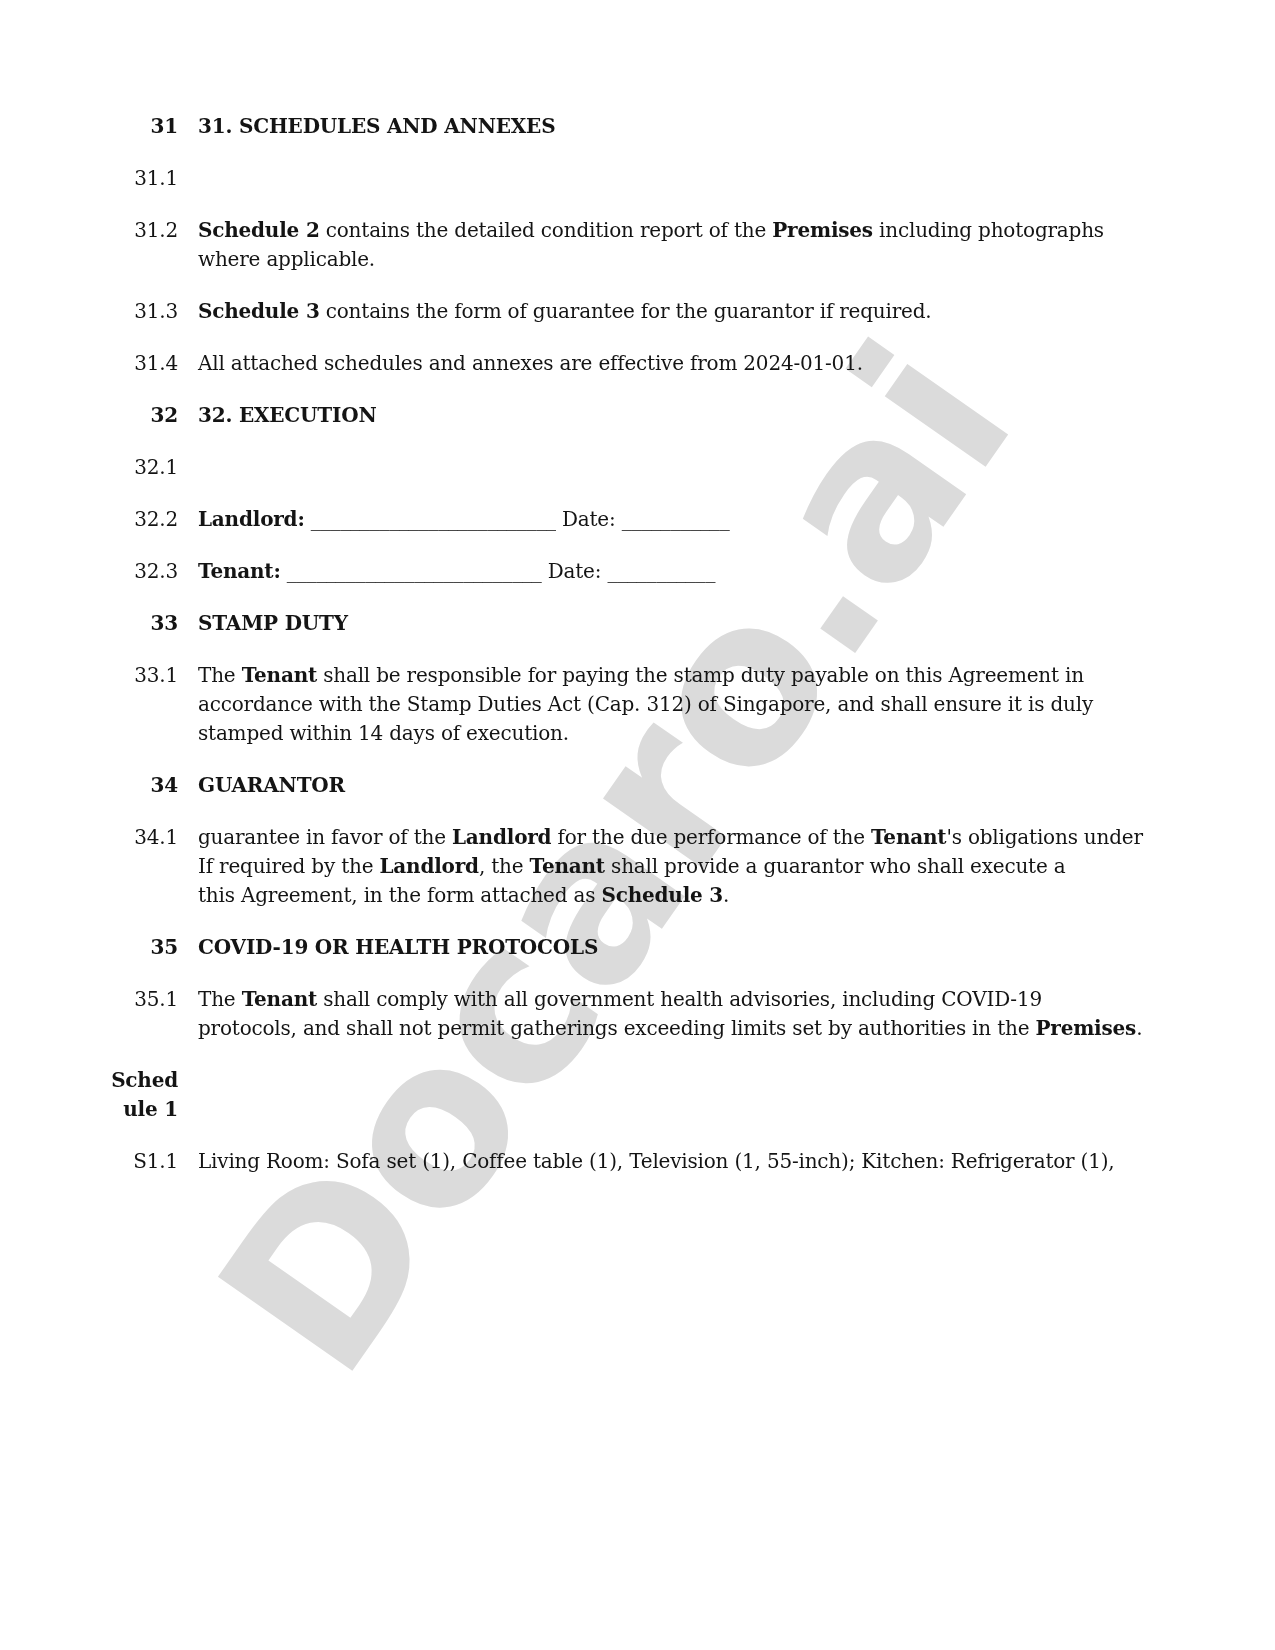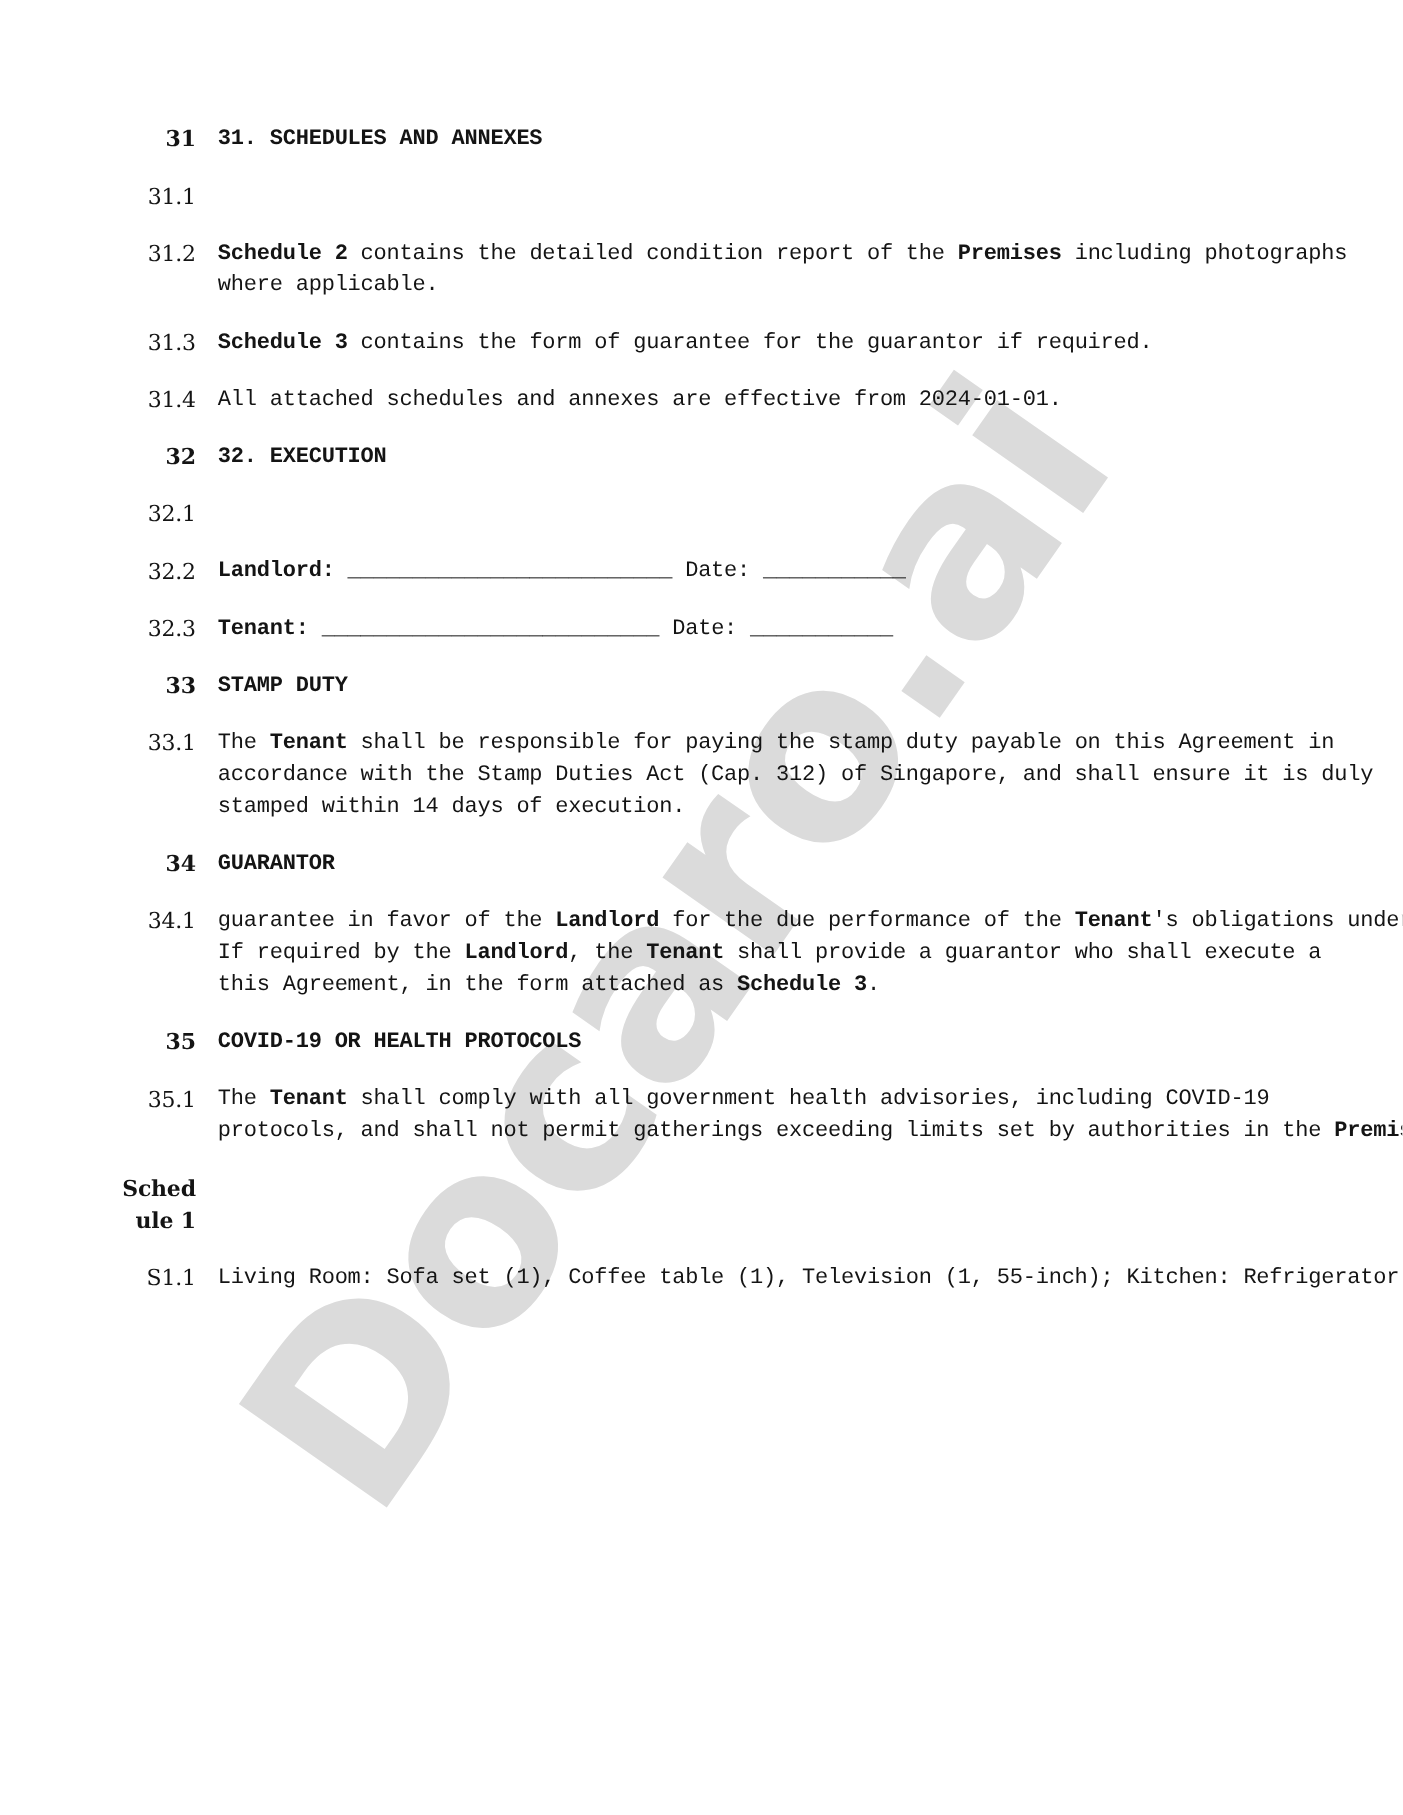--- a/index.html
+++ b/index.html
@@ -46,21 +46,20 @@
   }
   .row.gap { }
   .label {
     flex: none;
     width: 178px;
     text-align: right;
   }
   .body {
     margin-left: 20px;
     flex: none;
-    font-family: Liberation Mono, monospace;
   }
   .line { white-space: pre; }
   .heading .label,
   .heading .line,
   .b { font-weight: bold; }
 </style>
 </head>
 <body>
 
 <div class="page">

